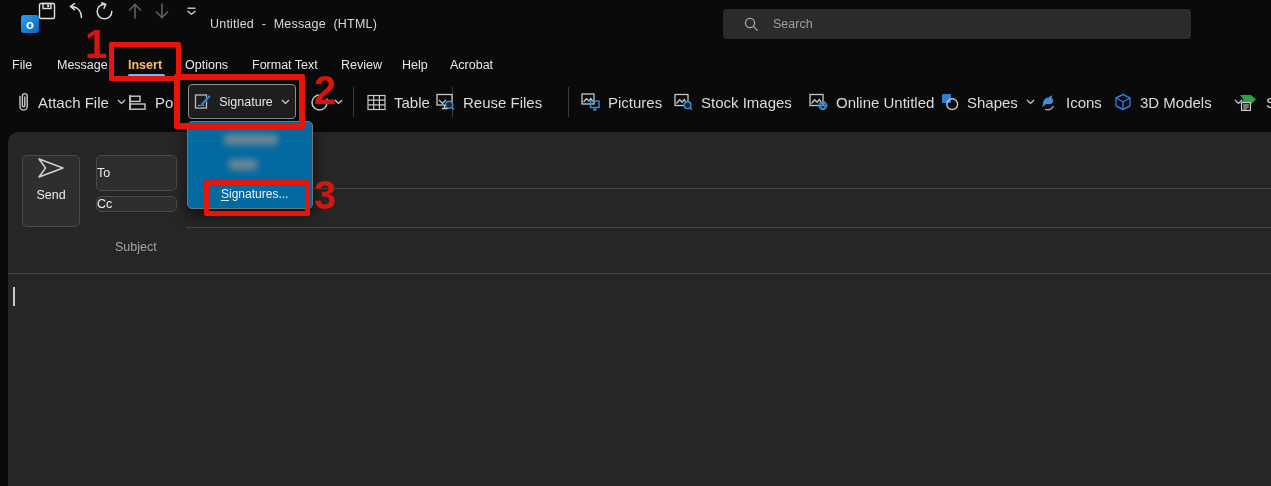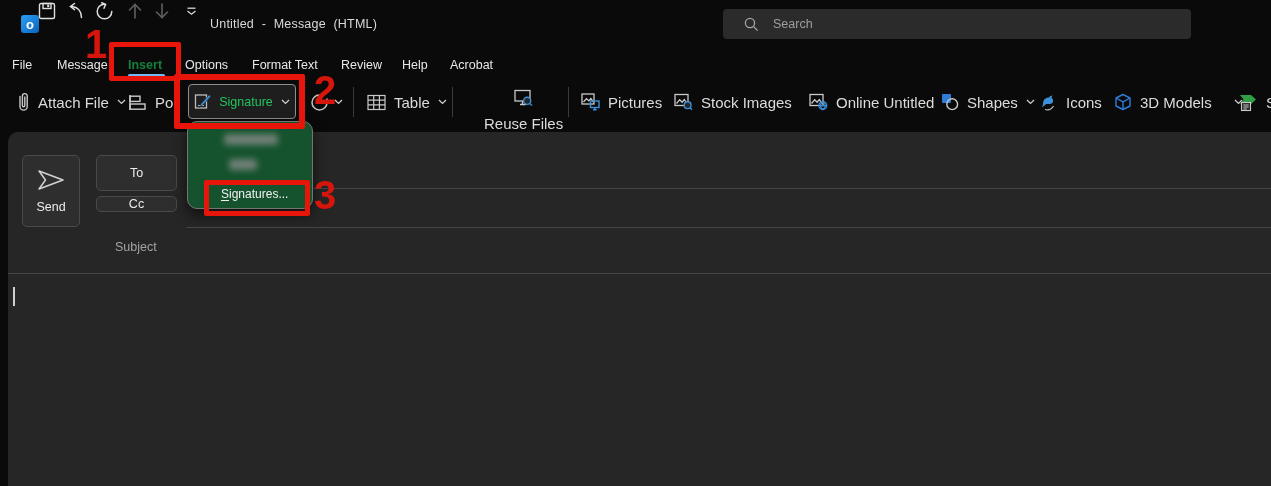--- a/index.html
+++ b/index.html
@@ -22,44 +22,44 @@
     position:absolute;left:723px;top:9px;width:468px;height:30px;border-radius:4px;
     background:#2b2b2b;display:flex;align-items:center;padding-left:21px;box-sizing:border-box;gap:12px;
   }
   .searchbox input{
     background:transparent;border:none;outline:none;color:#cfcfcf;font-size:12.5px;
     font-family:Liberation Sans, sans-serif;width:360px;
   }
   .searchbox input::placeholder{color:#9f9f9f;}
   
   .tab{position:absolute;top:55px;font-size:12.5px;color:#e8e8e8;height:20px;display:flex;align-items:center;cursor:default;}
-  .tab.selected{font-weight:700;color:#15803d;}
+  .tab.selected{font-weight:700;color:#fdba74;}
   .tab-underline{position:absolute;left:128px;top:74px;width:37px;height:3px;border-radius:2px;background:#77b7f5;}
   
   .ritem{position:absolute;top:89px;height:26px;display:flex;align-items:center;gap:8px;font-size:15px;color:#dcdcdc;white-space:nowrap;}
   .rdiv{position:absolute;top:87px;width:1px;height:30px;background:#3a3a3a;}
   .sig-btn{
     position:absolute;left:188px;top:84px;width:108px;height:35px;border:1px solid #8f8f8f;border-radius:4px;
     background:#1e1e1e;display:flex;align-items:center;justify-content:center;gap:8px;
-    font-size:12.5px;color:#22c55e;box-sizing:border-box;
+    font-size:12.5px;color:#e5e5e5;box-sizing:border-box;
   }
   
   .panel{position:absolute;left:8px;top:132px;width:1263px;height:354px;background:#262626;border-top-left-radius:10px;}
   .fieldline{position:absolute;height:1px;background:#454545;}
   .btn{
     position:absolute;background:#2e2e2e;border:1px solid #4a4a4a;border-radius:5px;color:#ececec;
-    font-size:12.5px;display:flex;align-items:center;justify-content:center;box-sizing:border-box;
+    font-size:12.5px;display:flex;align-items:center;box-sizing:border-box;
   }
   .send-btn{flex-direction:column;gap:8px;}
   .subject-label{position:absolute;left:115px;top:240px;font-size:12.5px;color:#a3a3a3;}
   .caret{position:absolute;left:13px;top:287px;width:2px;height:19px;background:#cdcdcd;}
   
   .menu{
-    position:absolute;left:187px;top:121px;width:126px;height:88px;background:#14532d;
-    border:1px solid #757575;border-radius:10px;box-shadow:0 6px 14px rgba(0,0,0,.6);z-index:5;box-sizing:border-box;
+    position:absolute;left:187px;top:121px;width:126px;height:88px;background:#0369a1;
+    border:1px solid #757575;border-radius:5px;box-shadow:0 6px 14px rgba(0,0,0,.6);z-index:5;box-sizing:border-box;
   }
   .blurline{position:absolute;background:#8f8f8f;border-radius:3px;filter:blur(3px);opacity:.75;}
   .menu-item{position:absolute;left:33px;top:65px;font-size:12px;color:#f2f2f2;}
   .accel{text-decoration:underline;text-underline-offset:2px;}
   
   .anno-box{position:absolute;border-style:solid;border-color:#e8150b;border-radius:2px;z-index:10;box-sizing:border-box;}
   .anno-num{position:absolute;z-index:11;color:#d6150c;font-weight:700;font-size:40px;line-height:1;font-family:"Liberation Sans",sans-serif;}
   svg{display:block;}
 </style>
 </head>
@@ -230,21 +230,21 @@
     <span>Table</span>
     <span>
       <svg width="9" height="6" viewBox="0 0 9 6">
           <path d="M1 1l3.5 3.4L8 1" stroke="#cfcfcf" stroke-width="1.3" fill="none"></path>
         </svg>
     </span>
   </div>
 
   <div class="rdiv" style="left:452px;"></div>
 
-  <div class="ritem" style="left:484px;flex-direction:column;">
+  <div class="ritem" style="left:436px;">
     <span>
       <svg width="19" height="18" viewBox="0 0 19 18">
           <g fill="none" stroke="#c9c9c9" stroke-width="1.3">
         <rect x="1" y="1.5" width="15" height="10.5"></rect>
             <path d="M6 15.5 h6 M8.5 12.2v3"></path>
       </g>
       <circle cx="13.2" cy="11.8" r="3.6" fill="#262626" stroke="#3c8fd9" stroke-width="1.4"></circle>
       <path d="M15.8 14.4 L18 16.6" stroke="#3c8fd9" stroke-width="1.4"></path>
         </svg>
     </span>

